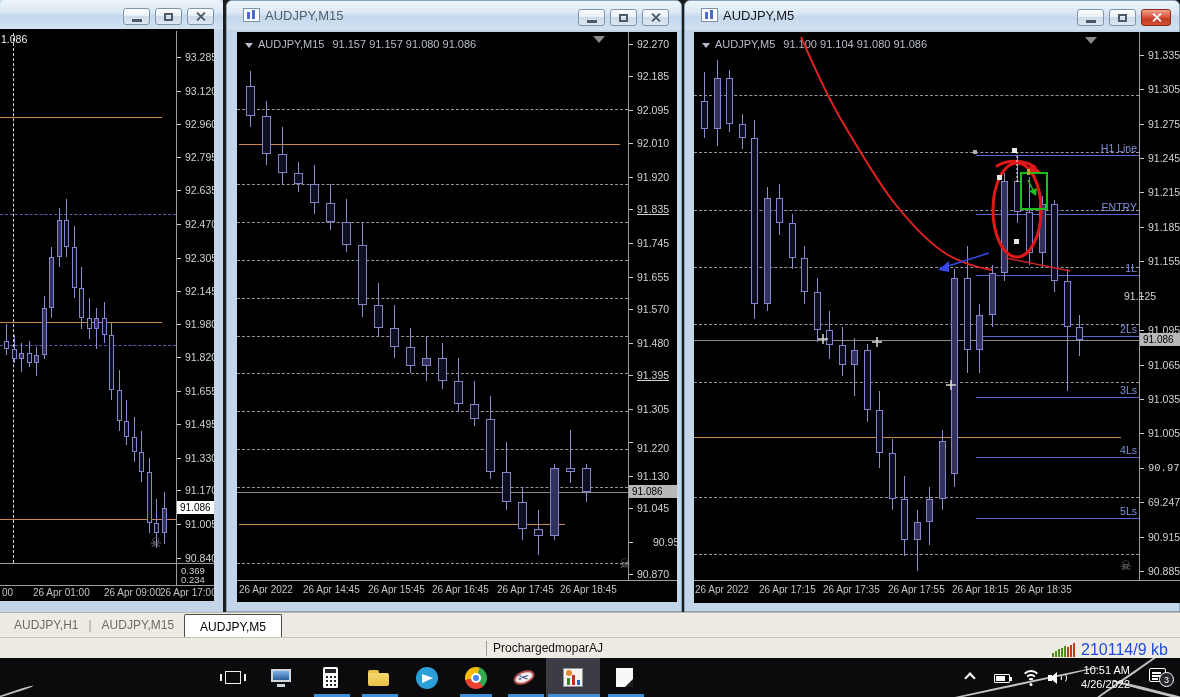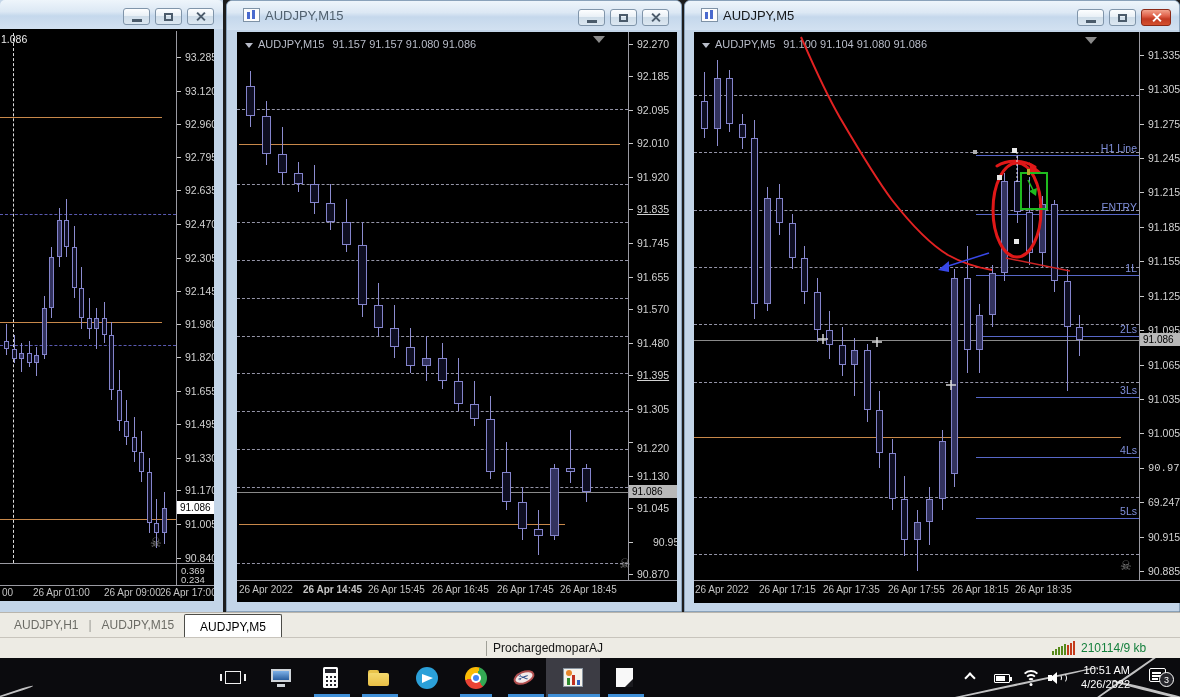--- a/index.html
+++ b/index.html
@@ -72,21 +72,21 @@
   .tab { font-size:12px; color:#6c6c66; padding:5px 10px 0 10px; }
   .tabsep { font-size:12px; color:#9a9a94; padding-top:5px; }
   .tab.active { background:#fff; border:1px solid #4c4c48; border-bottom:none; border-radius:2px 2px 0 0;
     color:#000; padding:5px 15px 0 15px; margin-top:1px; }
   .statusbar { position:absolute; left:0; top:637px; width:1180px; height:21px; background:#edebe4; border-top:1px solid #c8c4bc; }
   .sb-sep { position:absolute; top:3px; width:1px; height:15px; background:#a0a098; }
   .sb-account { position:absolute; left:493px; top:3px; font-size:12px; color:#151515; }
   .sb-right { position:absolute; left:1052px; top:3px; display:flex; align-items:center; }
   .sb-bars { display:flex; align-items:flex-end; height:14px; margin-right:5px; }
   .sb-bars i { display:block; width:2px; margin-right:1px; }
-  .sb-traffic { font-size:12px; color:#15803d; white-space:nowrap; }
+  .sb-traffic { font-size:16px; color:#1d4ed8; white-space:nowrap; }
 
   
   .taskbar { position:absolute; left:0; top:658px; width:1180px; height:39px; background:#0b0b0e; overflow:hidden; }
   .swoosh { position:absolute; background:#fff; opacity:.75; border-radius:45%; z-index:0; }
   .search { position:absolute; left:0; top:0; width:215px; height:39px; background:#3a3a41; z-index:1; }
   .search-text { position:absolute; left:2px; top:12px; font-size:13px; color:#c9c9c9; }
   .mic { position:absolute; left:184px; top:9px; width:16px; height:20px; }
   .mic-body { position:absolute; left:4px; top:0; width:7px; height:11px; border:1.5px solid #e6e6e6; border-radius:4px; }
   .mic-arc { position:absolute; left:1px; top:5px; width:13px; height:9px; border:1.5px solid #e6e6e6; border-top:none; border-radius:0 0 8px 8px; }
   .mic-stem { position:absolute; left:7px; top:14px; width:1.5px; height:4px; background:#e6e6e6; }
@@ -376,21 +376,21 @@
           <div class="tick" style="left: 392px; top: 443.568px;"></div>
           <div class="ylab" style="left: 400px; top: 437.568px;">91.130</div>
           <div class="tick" style="left: 392px; top: 475.73px;"></div>
           <div class="ylab" style="left: 400px; top: 469.73px;">91.045</div>
           <div class="tick" style="left: 392px; top: 509.784px;"></div>
           <div class="ylab" style="left: 416px; top: 503.784px;">90.955</div>
           <div class="tick" style="left: 392px; top: 541.946px;"></div>
           <div class="ylab" style="left: 400px; top: 535.946px;">90.870</div>
           <div class="ptag " style="left: 392px; top: 453.216px; width: 48px;">91.086</div>
           <div class="xlab" style="left: 2px; top: 552px;">26 Apr 2022</div>
-          <div class="xlab" style="left: 66px; top: 552px; font-weight: bold;">26 Apr 14:45</div>
+          <div class="xlab" style="left: 66px; top: 552px;">26 Apr 14:45</div>
           <div class="xlab" style="left: 131px; top: 552px;">26 Apr 15:45</div>
           <div class="xlab" style="left: 195px; top: 552px;">26 Apr 16:45</div>
           <div class="xlab" style="left: 260px; top: 552px;">26 Apr 17:45</div>
           <div class="xlab" style="left: 323px; top: 552px;">26 Apr 18:45</div>
           <div class="tri-gray" style="left: 356px; top: 4px;"></div>
           <div class="skull" style="left: 382px; top: 524px;">☠</div>
         </div>
     </div>
 
     <div class="win win-right">
@@ -532,21 +532,21 @@
           <div class="ylab" style="left: 454px; top: 85.519px;">91.275</div>
           <div class="tick" style="left: 446px; top: 125.949px;"></div>
           <div class="ylab" style="left: 454px; top: 119.949px;">91.245</div>
           <div class="tick" style="left: 446px; top: 160.38px;"></div>
           <div class="ylab" style="left: 454px; top: 154.38px;">91.215</div>
           <div class="tick" style="left: 446px; top: 194.81px;"></div>
           <div class="ylab" style="left: 454px; top: 188.81px;">91.185</div>
           <div class="tick" style="left: 446px; top: 229.241px;"></div>
           <div class="ylab" style="left: 454px; top: 223.241px;">91.155</div>
           <div class="tick" style="left: 446px; top: 263.671px;"></div>
-          <div class="ylab" style="left: 454px; top: 257.671px;">91.125</div>
+          <div class="ylab" style="left: 430px; top: 257.671px;">91.125</div>
           <div class="tick" style="left: 446px; top: 298.101px;"></div>
           <div class="ylab" style="left: 454px; top: 292.101px;">91.095</div>
           <div class="tick" style="left: 446px; top: 332.532px;"></div>
           <div class="ylab" style="left: 454px; top: 326.532px;">91.065</div>
           <div class="tick" style="left: 446px; top: 366.962px;"></div>
           <div class="ylab" style="left: 454px; top: 360.962px;">91.035</div>
           <div class="tick" style="left: 446px; top: 401.392px;"></div>
           <div class="ylab" style="left: 454px; top: 395.392px;">91.005</div>
           <div class="tick" style="left: 446px; top: 435.823px;"></div>
           <div class="ylab" style="left: 454px; top: 429.823px; font-family: Liberation Mono, monospace;">90.975</div>

